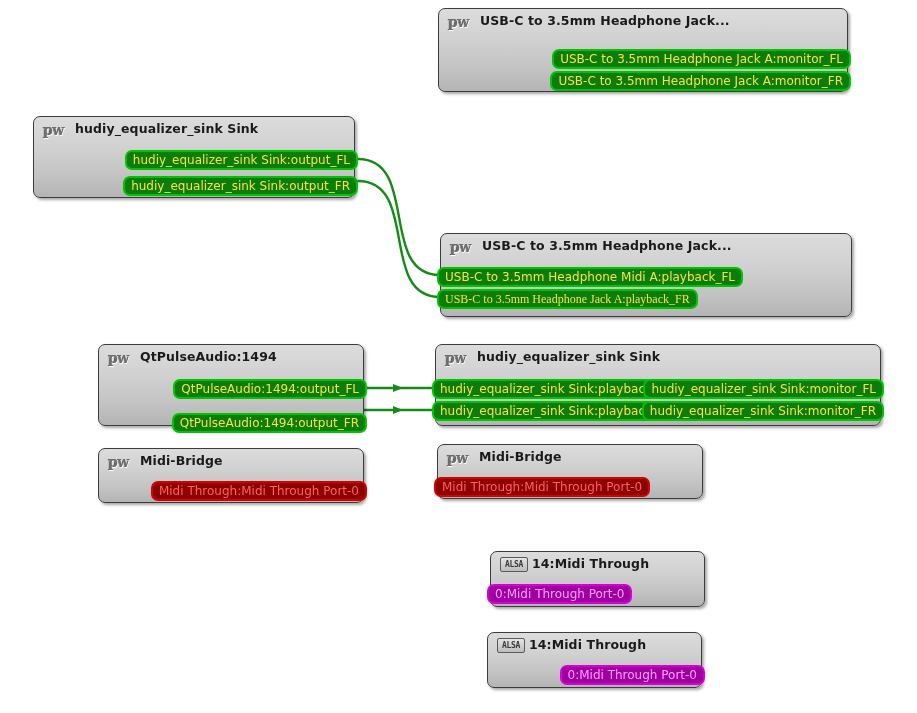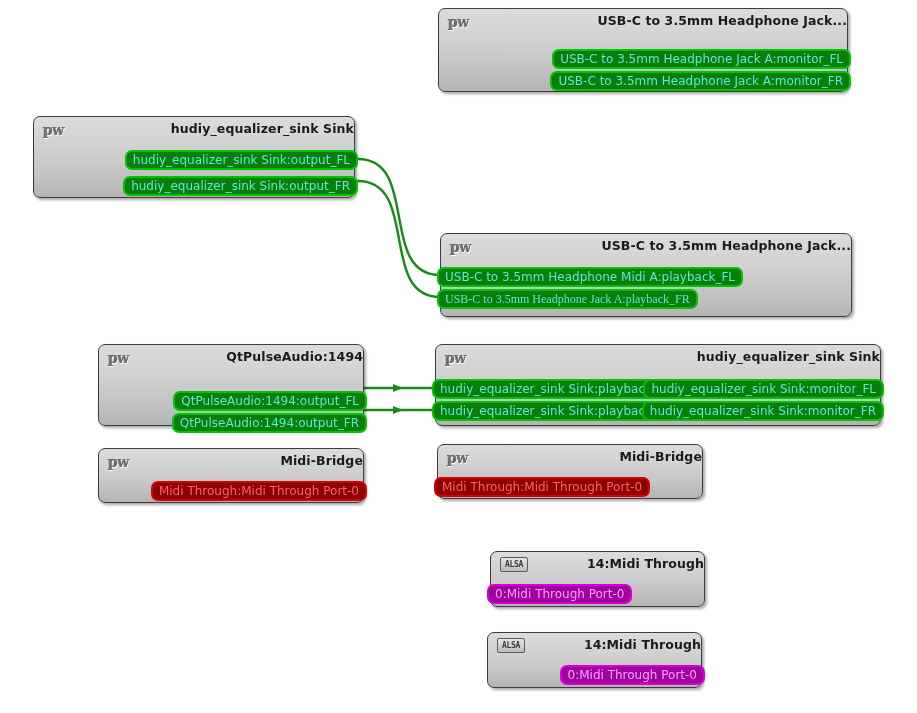--- a/index.html
+++ b/index.html
@@ -43,27 +43,28 @@
   }
 
   .node-header {
     position: relative;
     height: 26px;
   }
 
   .node-title {
     position: absolute;
     left: 0; right: 0; top: 4px;
-    text-align: right;
+    text-align: left;
     font-size: 12.5px;
     font-weight: bold;
     color: #1a1a1a;
     letter-spacing: 0.1px;
     white-space: nowrap;
     overflow: hidden;
+    padding-left: 41px;
   }
 
   
   .icon-pw {
     position: absolute;
     left: 9px;
     top: 5px;
     width: 26px;
     height: 16px;
     font-family: "DejaVu Serif", "Liberation Serif", serif;
@@ -106,21 +107,21 @@
     font-size: 12px;
     white-space: nowrap;
     padding: 0 6px;
     overflow: hidden;
     text-overflow: clip;
   }
 
   .port.audio {
     background: #0a7d0a;
     border-color: #00c400;
-    color: #5eead4;
+    color: #fde047;
   }
 
   .port.midi {
     background: #8c0000;
     border-color: #d60000;
     color: #ff6060;
   }
 
   .port.alsamidi {
     background: #a000a0;
@@ -171,21 +172,21 @@
         <div class="node-title">USB-C to 3.5mm Headphone Jack...</div>
       </div>
       <div class="port audio" style="top: 33px; left: -4px;">USB-C to 3.5mm Headphone Midi A:playback_FL</div>
       <div class="port audio" style="top: 55px; left: -4px; font-family: Liberation Serif, serif;">USB-C to 3.5mm Headphone Jack A:playback_FR</div>
     </div>
     <div class="node" style="left: 98px; top: 344px; width: 266px; height: 82px;">
       <div class="node-header">
         <div class="icon-pw">pw</div>
         <div class="node-title">QtPulseAudio:1494</div>
       </div>
-      <div class="port audio" style="top: 46px; right: -4px;">QtPulseAudio:1494:output_FL</div>
+      <div class="port audio" style="top: 34px; right: -4px;">QtPulseAudio:1494:output_FL</div>
       <div class="port audio" style="top: 68px; right: -4px;">QtPulseAudio:1494:output_FR</div>
     </div>
     <div class="node" style="left: 435px; top: 344px; width: 446px; height: 82px;">
       <div class="node-header">
         <div class="icon-pw">pw</div>
         <div class="node-title">hudiy_equalizer_sink Sink</div>
       </div>
       <div class="port audio" style="top: 34px; left: -4px;">hudiy_equalizer_sink Sink:playback_FL</div>
       <div class="port audio" style="top: 56px; left: -4px;">hudiy_equalizer_sink Sink:playback_FR</div>
       <div class="port audio" style="top: 34px; right: -4px;">hudiy_equalizer_sink Sink:monitor_FL</div>

